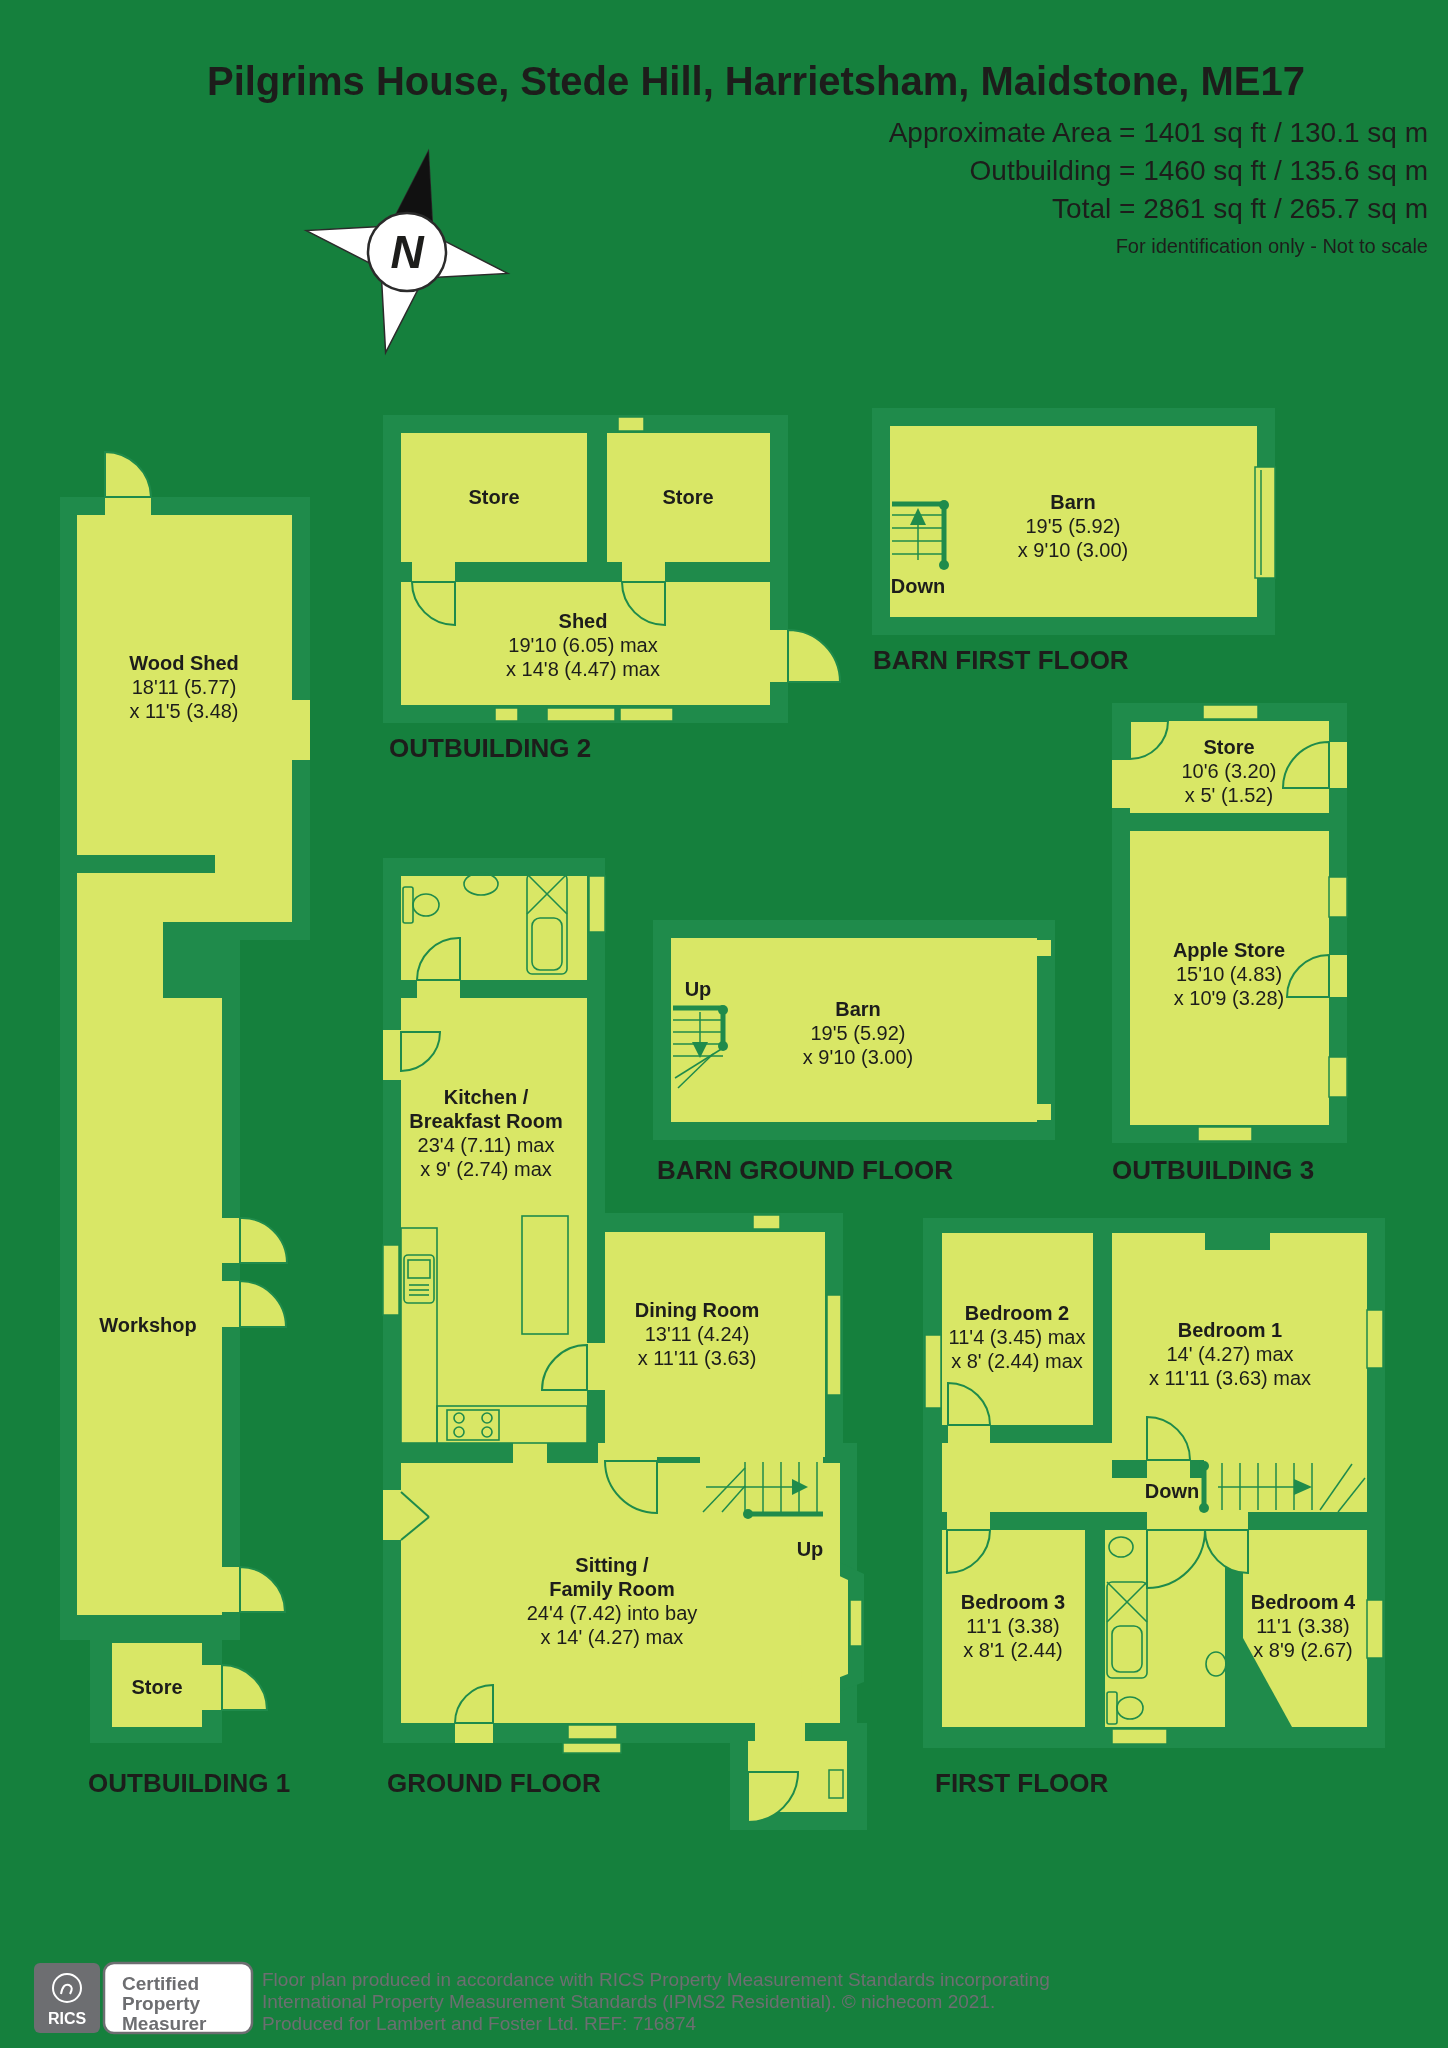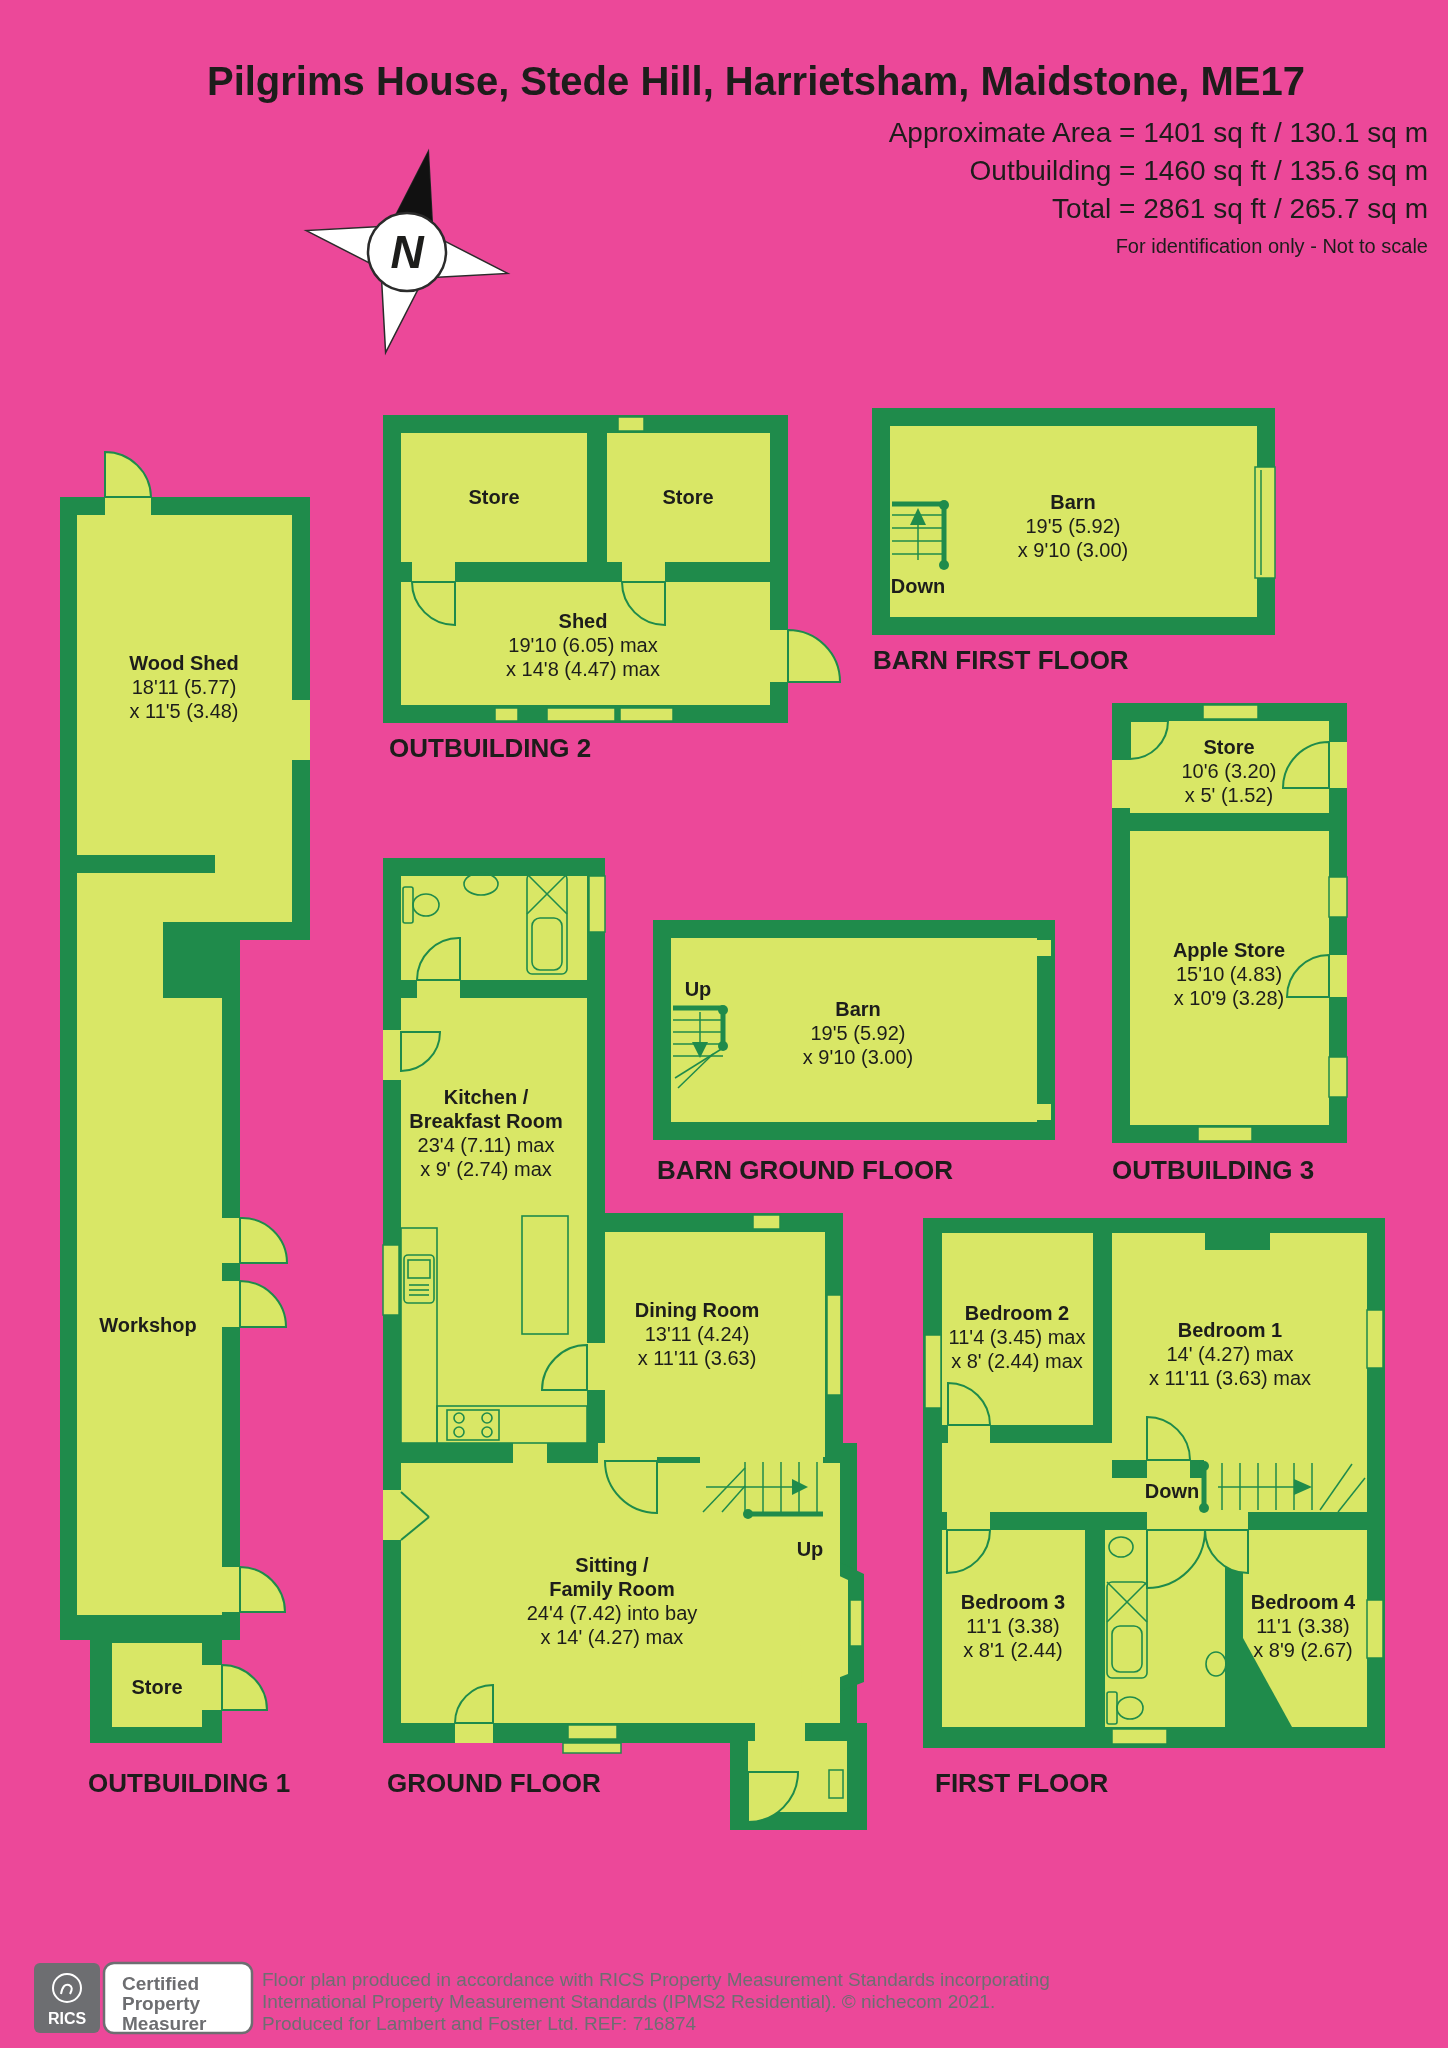--- a/index.html
+++ b/index.html
@@ -1,16 +1,16 @@
 <!DOCTYPE html>
 <html><head>
 <meta charset="utf-8">
 <style>
   html,body{margin:0;padding:0;background:#fff;}
-  #page{position:relative;width:1448px;height:2048px;background:#ec4899;overflow:hidden;text-decoration:underline;}
+  #page{position:relative;width:1448px;height:2048px;background:#15803d;overflow:hidden;text-decoration:underline;}
   svg{display:block;}
   text{font-family:"Liberation Sans","DejaVu Sans",sans-serif;fill:#1d1d1b;}
   .w{fill:#1f8b4b;}
   .r{fill:#d9e766;}
   .win{fill:#d9e766;stroke:#1f8b4b;stroke-width:1.5;}
   .ln{stroke:#1f8b4b;stroke-width:2;fill:#d9e766;}
   .lnn{stroke:#1f8b4b;stroke-width:2;fill:none;}
   .tread{stroke:#1f8b4b;stroke-width:1.5;fill:none;}
   .thick{stroke:#1f8b4b;stroke-width:5;fill:none;}
   .fx{stroke:#1f8b4b;stroke-width:1.6;fill:none;}

